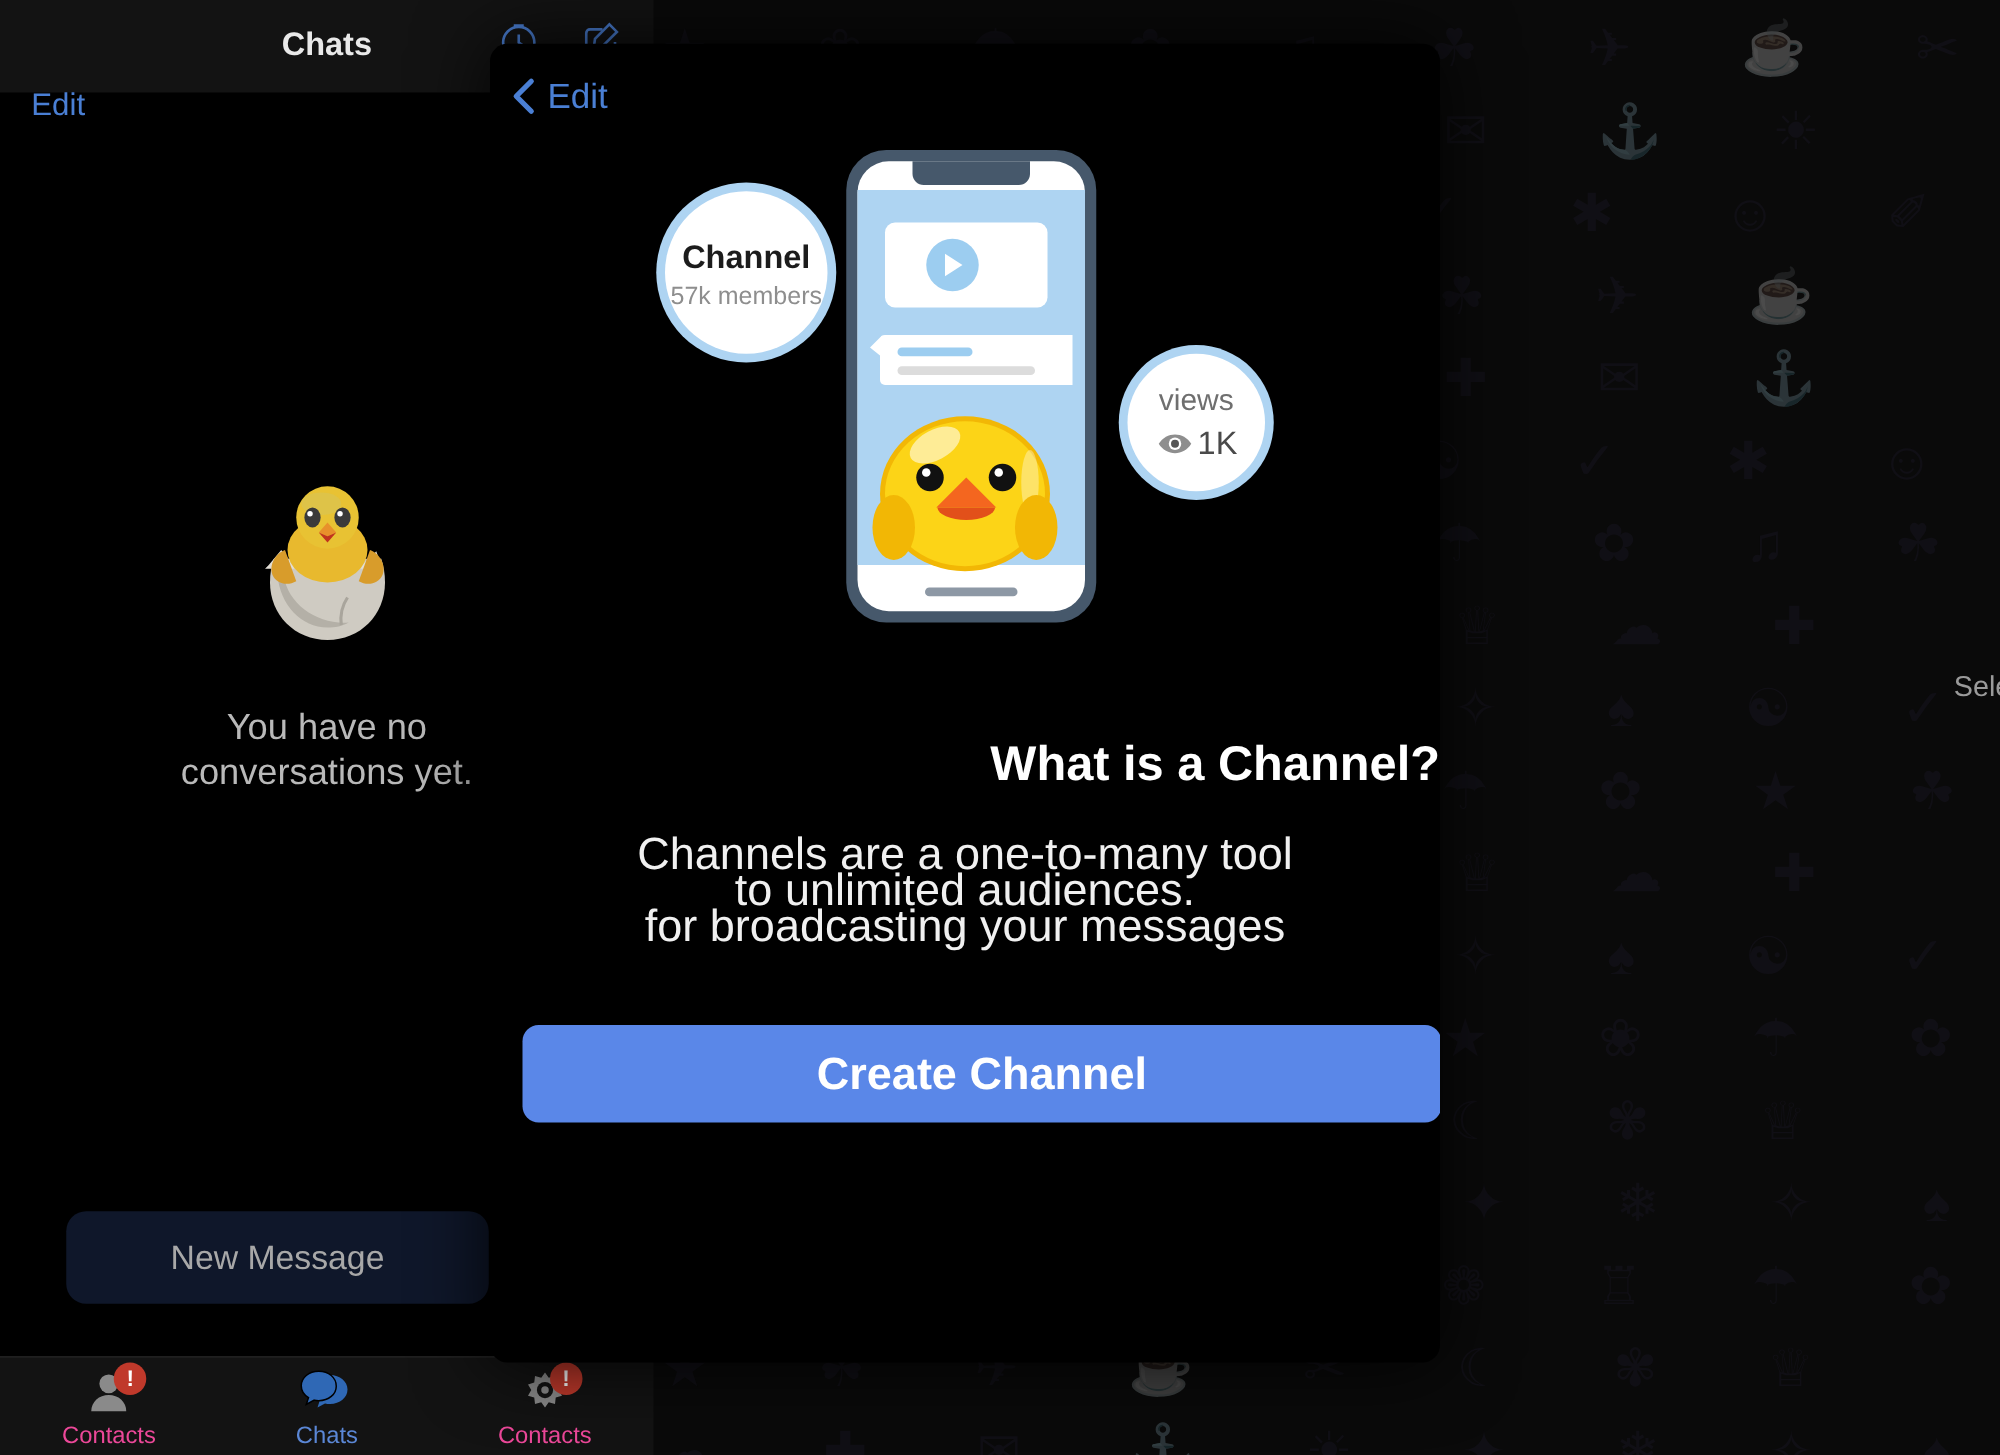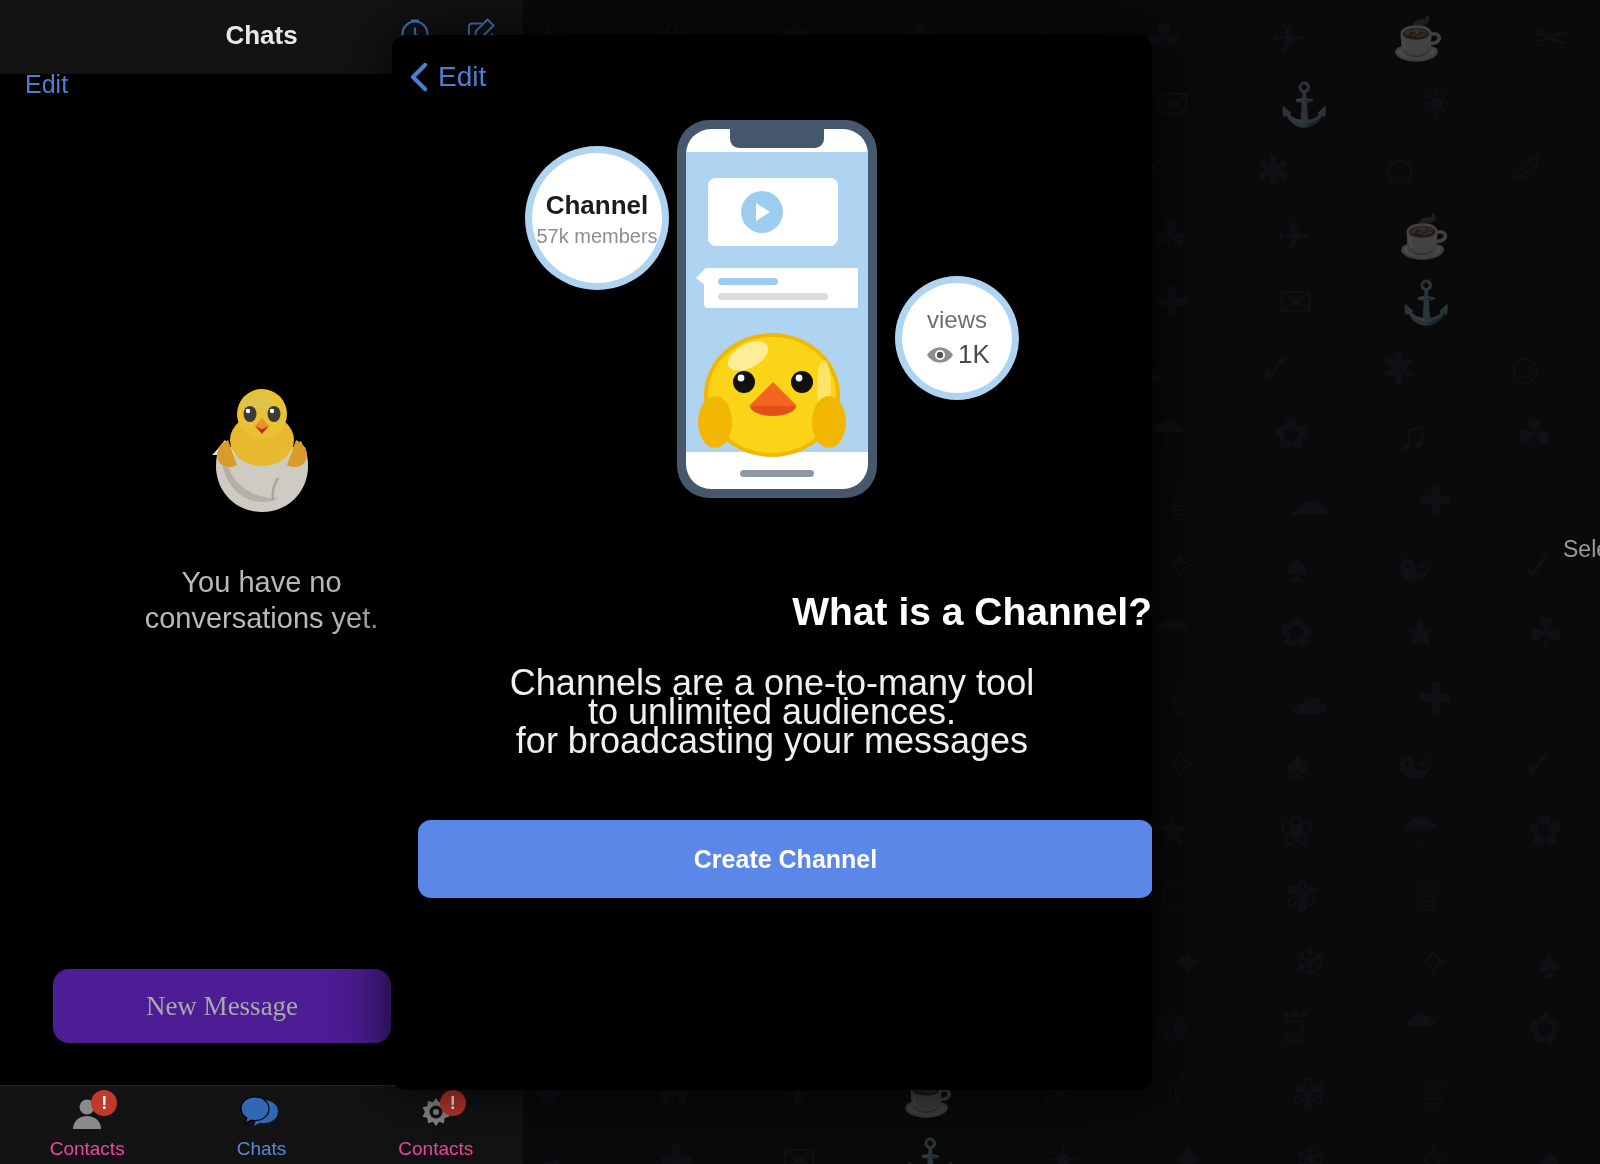--- a/index.html
+++ b/index.html
@@ -61,23 +61,23 @@
     position:absolute; left:0; top:370px; width:523px; text-align:center;
   }
   .chick{ width:160px; height:160px; margin:0 auto; display:block; }
   .empty-text{
     margin-top:34px; color:#b9b9b9; font-size:29px; line-height:36px;
   }
 
   
   .new-msg{
     position:absolute; left:53px; top:969px; width:338px; height:74px;
-    background:#4c1d95; border-radius:16px;
+    background:#0f172a; border-radius:16px;
     color:#a8a8a8; font-size:27px;
-    display:flex; align-items:center; justify-content:center;font-family:Liberation Serif, serif;
+    display:flex; align-items:center; justify-content:center;
   }
 
   
   .tabbar{
     position:absolute; left:0; top:1085px; width:523px; height:79px;
     background:#131313;
     display:flex;
   }
   .tabbar:before{
     content:""; position:absolute; left:0; top:0; width:100%; height:1px;
@@ -122,21 +122,21 @@
   }
   .modal-body{
     position:absolute; left:0; top:633px; width:760px; text-align:center;
     color:#f0f0f0; font-size:36px; line-height:29px;
   }
   .modal-body div{ margin-bottom:0; }
 
   .create-btn{
     position:absolute; left:26px; top:785px; width:735px; height:78px;
     background:#5a87e8; border-radius:13px;
-    color:#fff; font-size:25px; font-weight:bold;
+    color:#fff; font-size:36px; font-weight:bold;
     display:flex; align-items:center; justify-content:center;
   }
 </style>
 </head>
 <body>
 
 <div id="root">
 
   <div class="right-pane">
     <div class="doodles">

